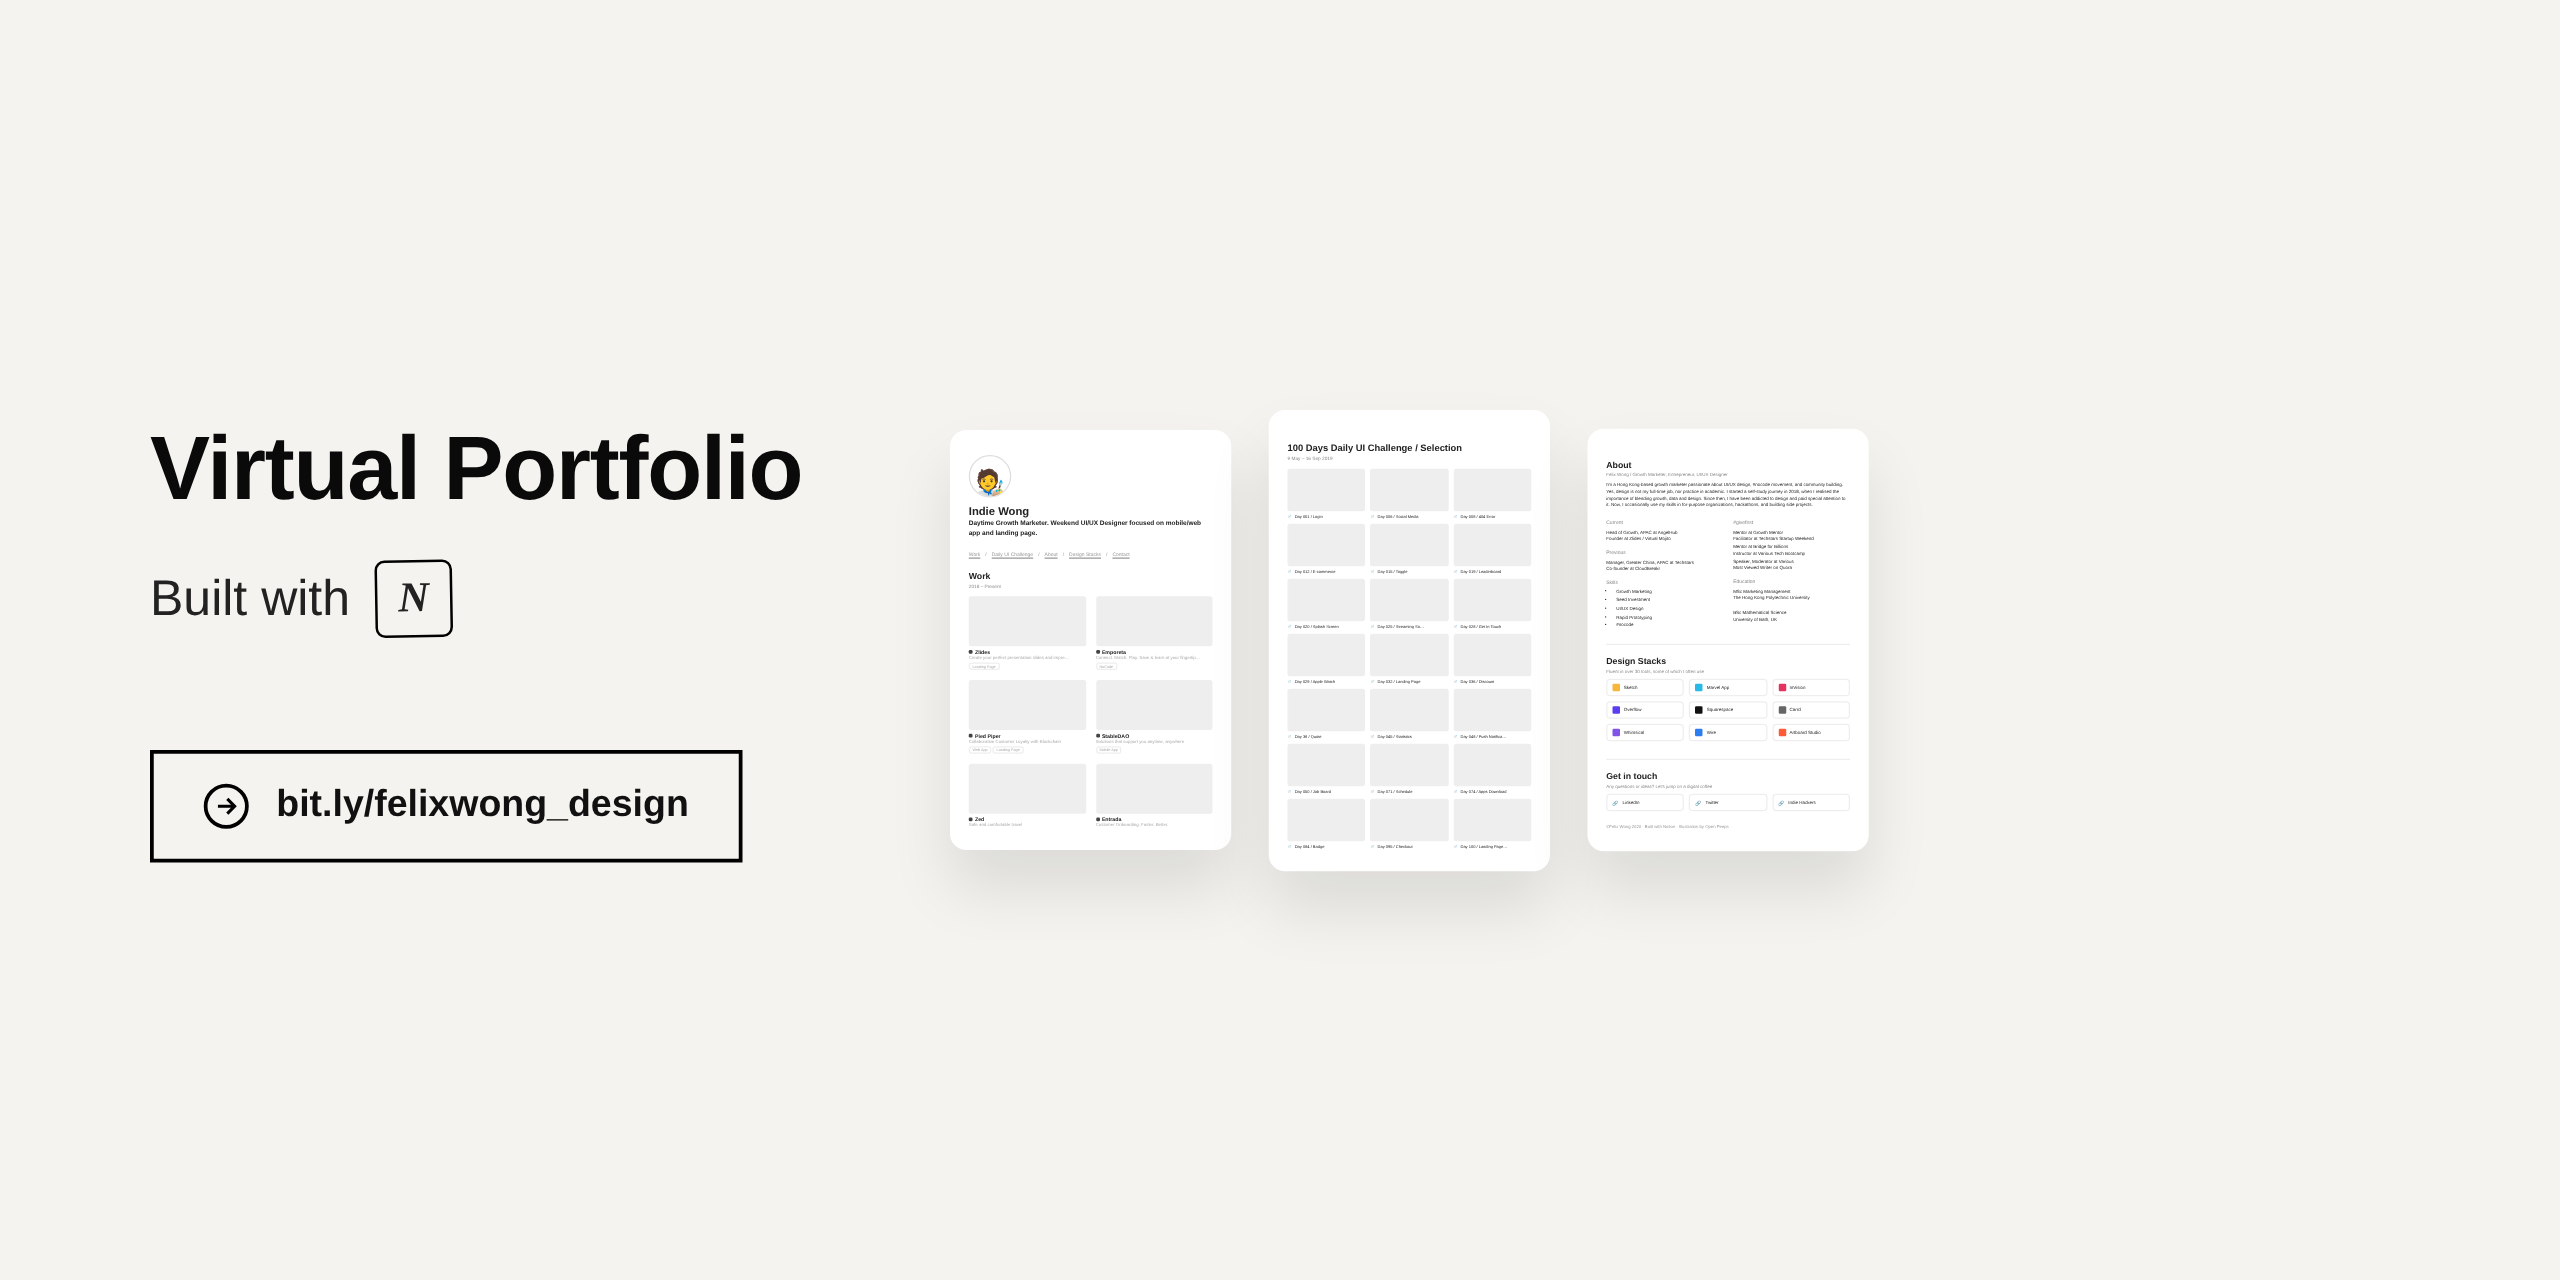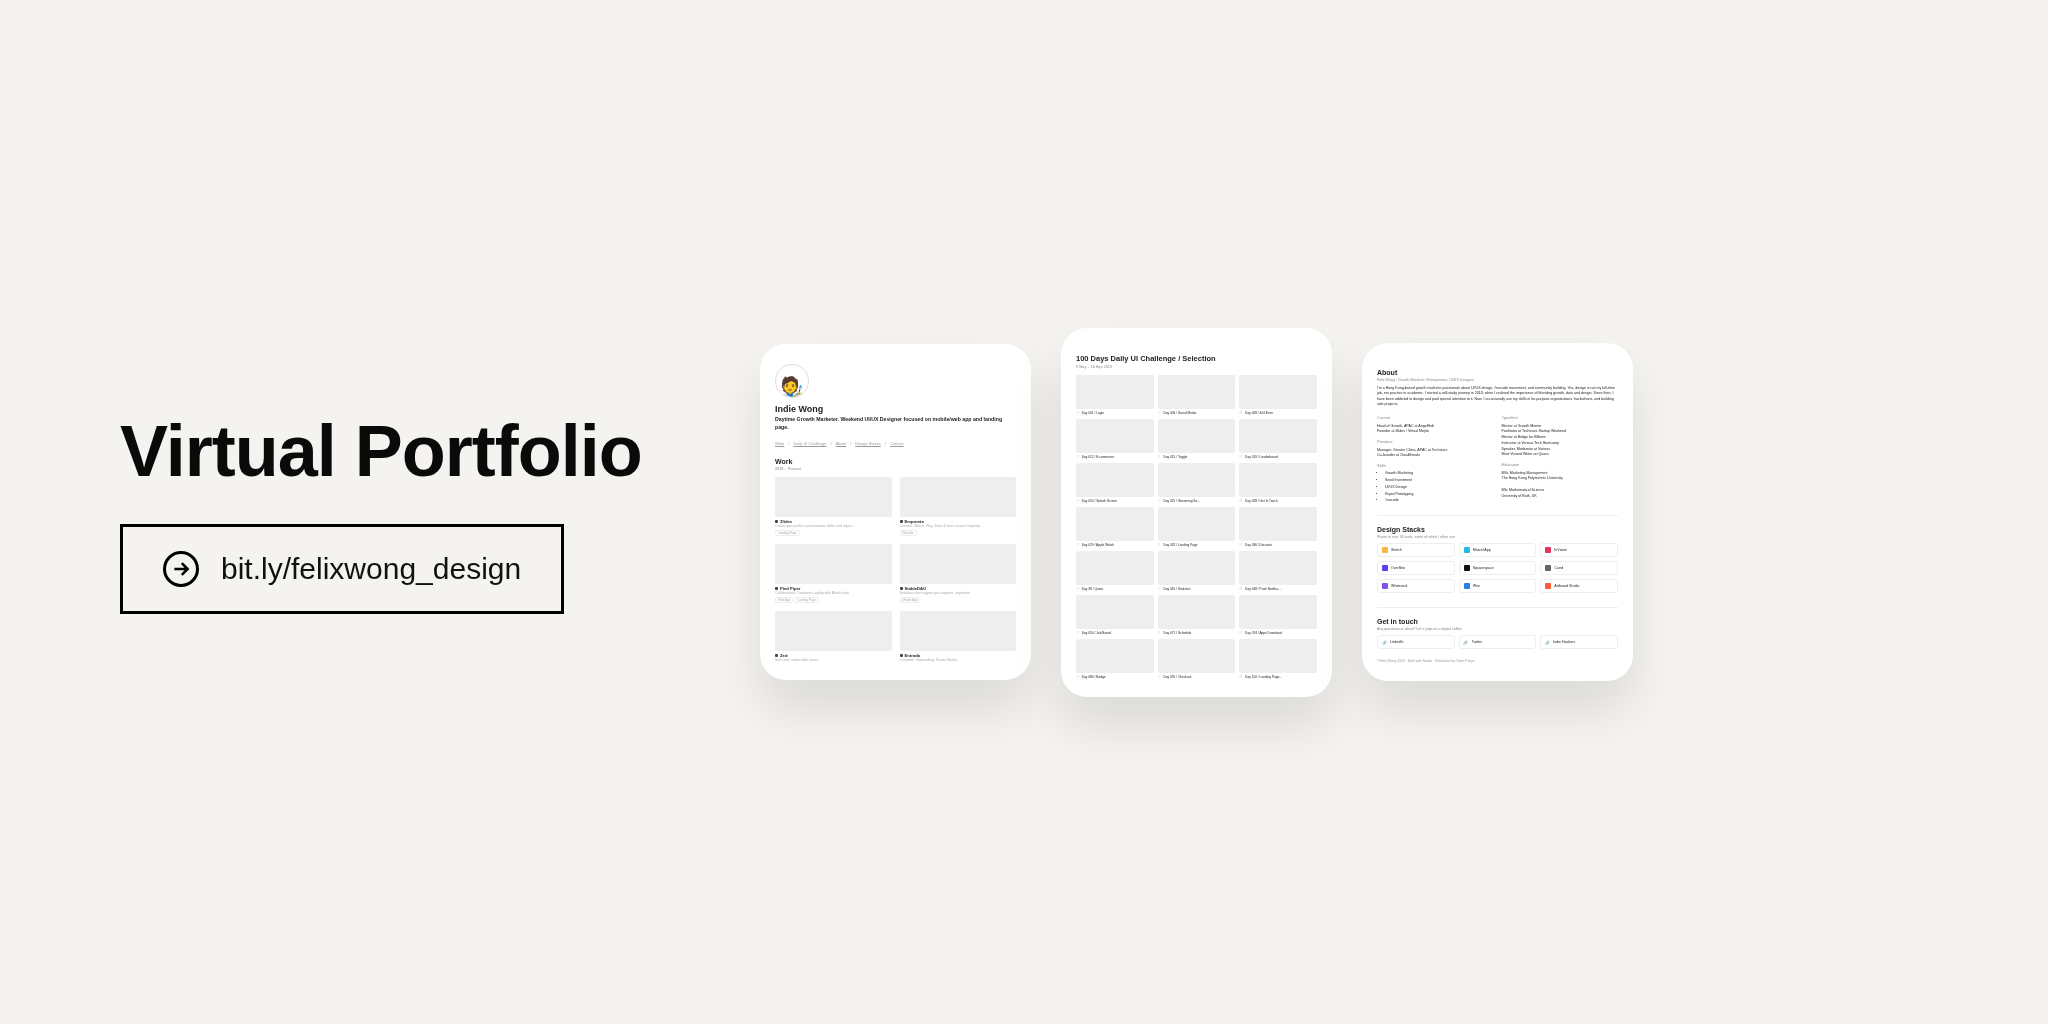--- a/index.html
+++ b/index.html
@@ -3,26 +3,26 @@
 <meta charset="utf-8">
 <style>
 *{box-sizing:border-box;margin:0;padding:0;font-family:-apple-system,BlinkMacSystemFont,Segoe UI,Helvetica,Arial,sans-serif}
 body{background:#f4f3ef;width:2048px;height:1024px;overflow:hidden;display:flex;align-items:center}
 
 .hero{width:740px;padding-left:120px}
 .hero h1{font-size:72px;font-weight:800;letter-spacing:-1px;color:#0a0a0a;margin-bottom:32px}
 .built{display:flex;align-items:center;font-size:40px;color:#222;margin-bottom:90px}
 .built span{margin-right:20px}
 .notion-icon{width:62px;height:62px;border:2.5px solid #000;border-radius:8px;display:flex;align-items:center;justify-content:center;font-weight:800;font-size:34px;font-style:italic;font-family:Georgia,serif;transform:rotate(-1deg)}
-.link-btn{display:inline-flex;align-items:center;gap:22px;border:3px solid #000;padding:24px 40px;font-size:30px;font-weight:400;color:#111;text-decoration:none;background:transparent}
+.link-btn{display:inline-flex;gap:22px;border:3px solid #000;padding:24px 40px;font-size:30px;font-weight:700;color:#111;text-decoration:none;background:transparent}
 .arrow{width:36px;height:36px;border:3px solid #000;border-radius:50%;display:flex;align-items:center;justify-content:center}
 .arrow svg{width:20px;height:20px}
 
 .previews{display:flex;gap:30px;margin-left:20px;align-items:center}
-.panel{background:#fff;border-radius:26px;box-shadow:0 30px 50px rgba(0,0,0,.10);width:271px;height:auto;padding:20px 15px 18px;font-size:4.2px;color:#222;overflow:hidden}
+.panel{background:#fff;border-radius:13px;box-shadow:0 30px 50px rgba(0,0,0,.10);width:225px;height:auto;padding:20px 15px 18px;font-size:4.2px;color:#222;overflow:hidden}
 .panel .muted{color:#888}
 .panel .divider{border-top:1px solid #eee;margin:10px 0}
 .panel-title{font-size:9px;font-weight:700;margin:6px 0 2px}
 .panel-section-title{font-size:7px;font-weight:700;margin:6px 0 2px}
 .avatar{width:34px;height:34px;border-radius:50%;background:#fff;border:1px solid #ddd;display:flex;align-items:flex-end;justify-content:center;overflow:hidden;margin-bottom:6px;font-size:20px;line-height:1}
 .nav-links{display:flex;flex-wrap:wrap;gap:4px;color:#999;font-size:4px}
 .nav-links span{text-decoration:underline}
 
 .work-grid{display:grid;grid-template-columns:1fr 1fr;gap:8px;margin-top:6px}
 .work-item .thumb{height:40px;border-radius:2px;background:#eee}
@@ -65,20 +65,24 @@
 .bg-stripe{background:linear-gradient(135deg,#ecefff,#f6f6ff)}
 .bg-fifa{background:#0d4fd0}
 .bg-stamp{background:#fbefef}
 .bg-blueui{background:#1c6ef0}
 </style>
 </head>
 <body>
 
 <div class="hero">
   <h1>Virtual Portfolio</h1>
+  <div class="built">
+    <span>Built with</span>
+    <span class="notion-icon">N</span>
+  </div>
   <a href="#" class="link-btn">
     <span class="arrow">
       <svg viewBox="0 0 24 24" fill="none" stroke="#000" stroke-width="3">
           <path d="M4 12h14M13 5l7 7-7 7"></path>
         </svg>
     </span>
     <span>bit.ly/felixwong_design</span>
   </a>
 </div>
 

